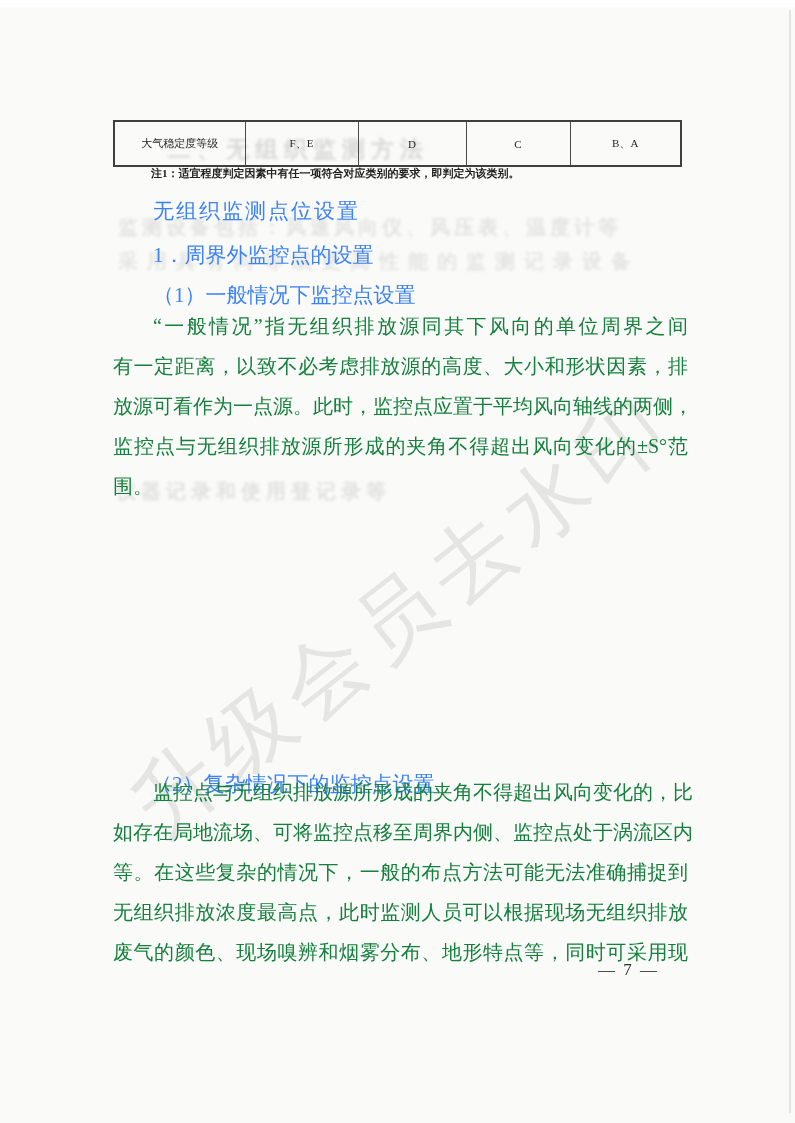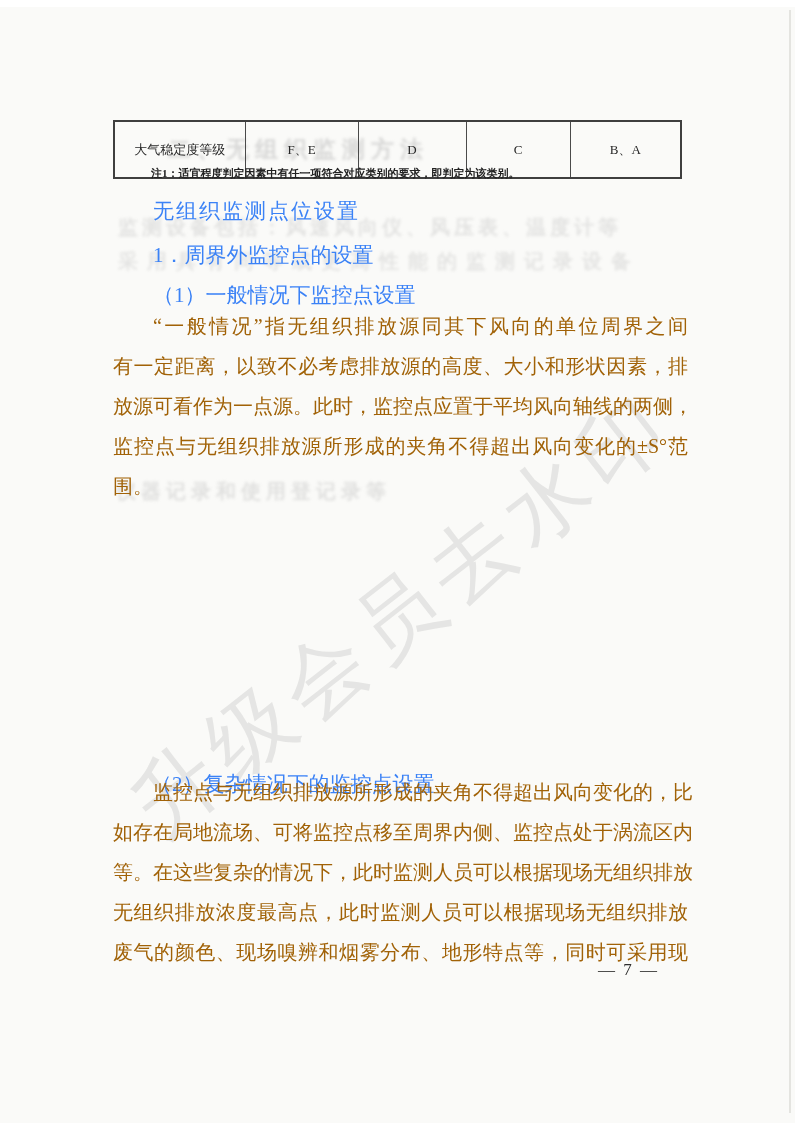--- a/index.html
+++ b/index.html
@@ -15,21 +15,21 @@
   
   .stability-table {
     position:absolute; left:113px; top:120px; width:567px;
     border-collapse:collapse; table-layout:fixed;
     border:2px solid #3f3f3f; background:transparent;
     z-index:3;
   }
   .stability-table td {
     border-left:1px solid #4a4a4a;
     height:27px; text-align:center; vertical-align:middle;
-    font-size:13px; color:#262626; padding:14px;
+    font-size:11px; color:#262626; padding:8px;
   }
   .stability-table td:first-child { border-left:none; }
 
   
   .note-line {
     position:absolute; left:151px; top:166px; width:540px;
     font-size:11px; font-weight:bold; color:#222; z-index:3;
     white-space:nowrap;
   }
   .heading {
@@ -40,21 +40,21 @@
   .h-sub1      { top:240px; }
   .h-case1     { top:280px; }
   .h-case2     { top:764px; left:151px; line-height:40px; height:40px; }
 
   
   .para { position:absolute; left:113px; width:575px; z-index:3; }
   .p1 { top:306px; }
   .p2 { top:502px; }
   .p3 { top:772px; }
   .bodyline {
-    height:40px; line-height:40px; font-size:20px; color:#a16207;
+    height:40px; line-height:40px; font-size:20px; color:#15803d;
     text-align:justify; text-align-last:justify; white-space:nowrap;
     overflow:visible;
   }
   .bodyline.short { text-align-last:left; }
   .bodyline.indent { text-indent:2em; }
 
   
   .page-number {
     position:absolute; left:598px; top:960px;
     font-size:17px; letter-spacing:2px; color:#2e2e2e; z-index:3;
@@ -128,20 +128,20 @@
     <div class="bodyline">监控点与无组织排放源所形成的夹角不得超出风向变化的±S°范</div>
     <div class="bodyline short">围。</div>
   </div>
 
 
   <div class="heading h-case2">（2）复杂情况下的监控点设置</div>
 
   <div class="para p3">
     <div class="bodyline indent">监控点与无组织排放源所形成的夹角不得超出风向变化的，比</div>
     <div class="bodyline">如存在局地流场、可将监控点移至周界内侧、监控点处于涡流区内</div>
-    <div class="bodyline">等。在这些复杂的情况下，此时监测人员可以根据现场无组织排放</div>
+    <div class="bodyline">等。在这些复杂的情况下，一般的布点方法可能无法准确捕捉到</div>
     <div class="bodyline">无组织排放浓度最高点，此时监测人员可以根据现场无组织排放</div>
     <div class="bodyline">废气的颜色、现场嗅辨和烟雾分布、地形特点等，同时可采用现</div>
   </div>
 
   <div class="page-number">— 7 —</div>
 
 </div>
 
 </body></html>

